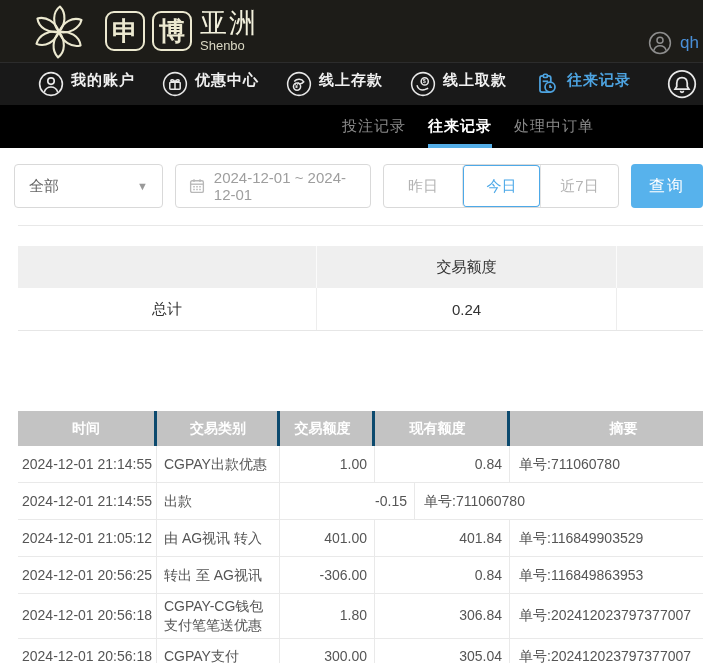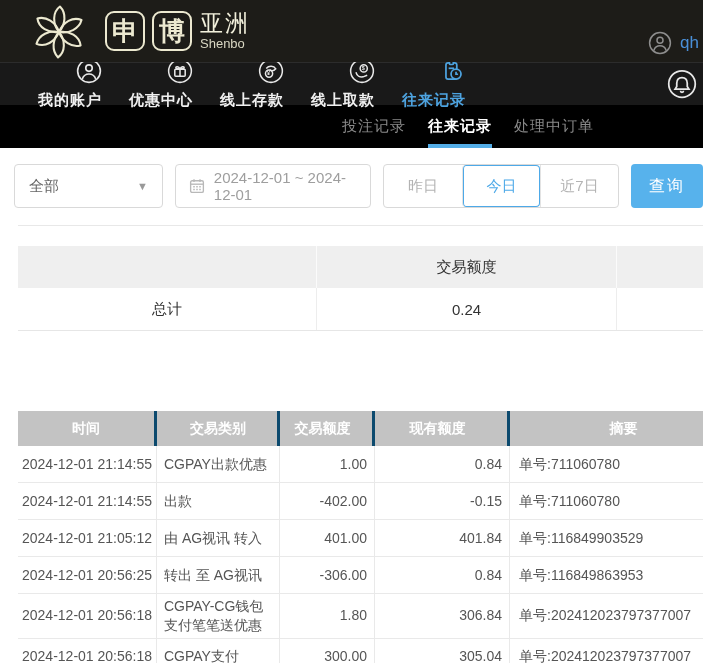--- a/index.html
+++ b/index.html
@@ -9,31 +9,31 @@
 
   
   .topbar { height:62px; background:#1d1c18; display:flex; align-items:center;
     padding-left:26px; position:relative; }
   .logo { display:flex; align-items:center; }
   .logo-flower { margin-right:6px; }
   .logo-box { width:40px; height:40px; border:2px solid #ece9d0; border-radius:9px;
     color:#ece9d0; font-size:26px; display:flex; align-items:center; justify-content:center;
     margin-left:7px; font-weight:bold; }
   .logo-region { margin-left:8px; display:flex; flex-direction:column; line-height:1; }
-  .logo-region .cn { color:#f2f0dc; font-size:23px; letter-spacing:2px;text-align:right; }
+  .logo-region .cn { color:#f2f0dc; font-size:27px; letter-spacing:2px;text-align:right; }
   .logo-region .en { color:#d9d7c3; font-size:13px; margin-top:2px; }
   .user-chip { position:absolute; left:648px; top:12px; height:62px; display:flex;
     align-items:center; gap:8px; white-space:nowrap; }
   .user-chip .uname { color:#4a90d9; font-size:17px; }
 
   
   .mainnav { height:43px; background:#191919; border-top:1px solid #2c2c2c;
     display:flex; align-items:center; padding-left:38px; gap:27px; }
-  .nav-item { display:flex; align-items:flex-end; gap:7px; color:#f0f0f0;
-    font-size:15px; font-weight:bold; letter-spacing:1px; cursor:pointer;flex-direction:column; }
+  .nav-item { display:flex; align-items:flex-start; gap:7px; color:#f0f0f0;
+    font-size:15px; font-weight:bold; letter-spacing:1px; cursor:pointer; }
   .nav-item.active { color:#4da3e0; }
   .nav-bell { margin-left:auto; margin-right:6px; display:flex; align-items:center; }
 
   
   .subnav { height:43px; background:#000000; display:flex; padding-left:342px; gap:22px;text-align:right; }
   .tab { display:flex; align-items:center; color:#8a8a8a; font-size:15px;
     letter-spacing:1px; border-bottom:4px solid transparent; border-top:4px solid transparent;
     cursor:pointer; }
   .tab.active { color:#ffffff; font-weight:bold; border-bottom-color:#54aee8; }
 
@@ -244,21 +244,20 @@
       <div class="tr">
         <div class="td c0">2024-12-01 21:14:55</div>
         <div class="td c1">CGPAY出款优惠</div>
         <div class="td c2">1.00</div>
         <div class="td c3">0.84</div>
         <div class="td c4">单号:711060780</div>
       </div>
       <div class="tr">
         <div class="td c0">2024-12-01 21:14:55</div>
         <div class="td c1">出款</div>
-        <div class="td c2">-402.00</div>
         <div class="td c3">-0.15</div>
         <div class="td c4">单号:711060780</div>
       </div>
       <div class="tr">
         <div class="td c0">2024-12-01 21:05:12</div>
         <div class="td c1">由 AG视讯 转入</div>
         <div class="td c2">401.00</div>
         <div class="td c3">401.84</div>
         <div class="td c4">单号:116849903529</div>
       </div>

